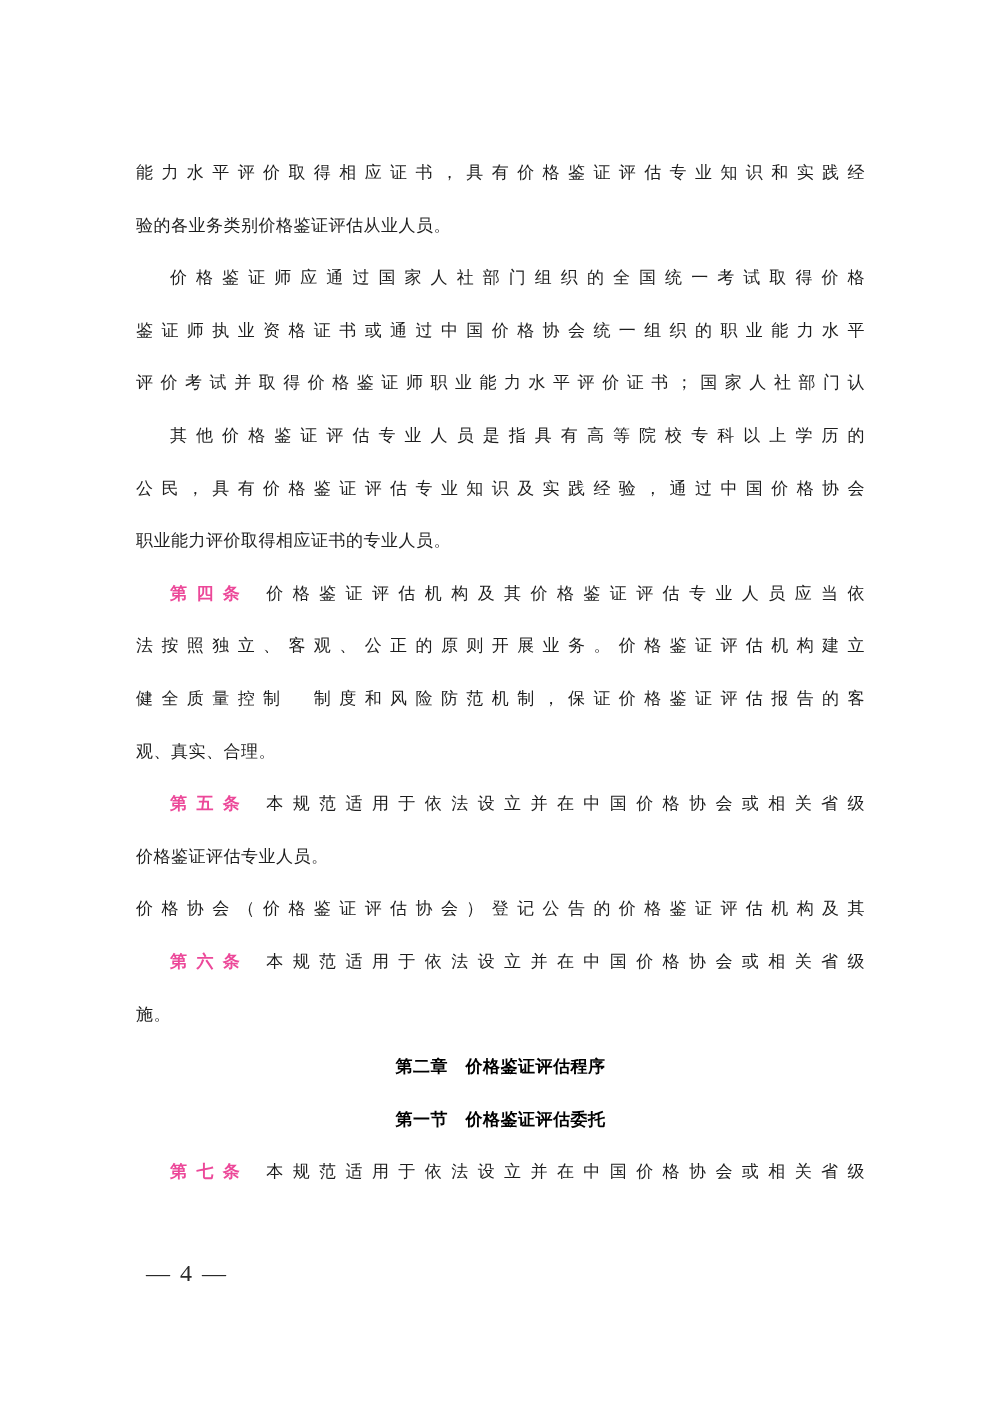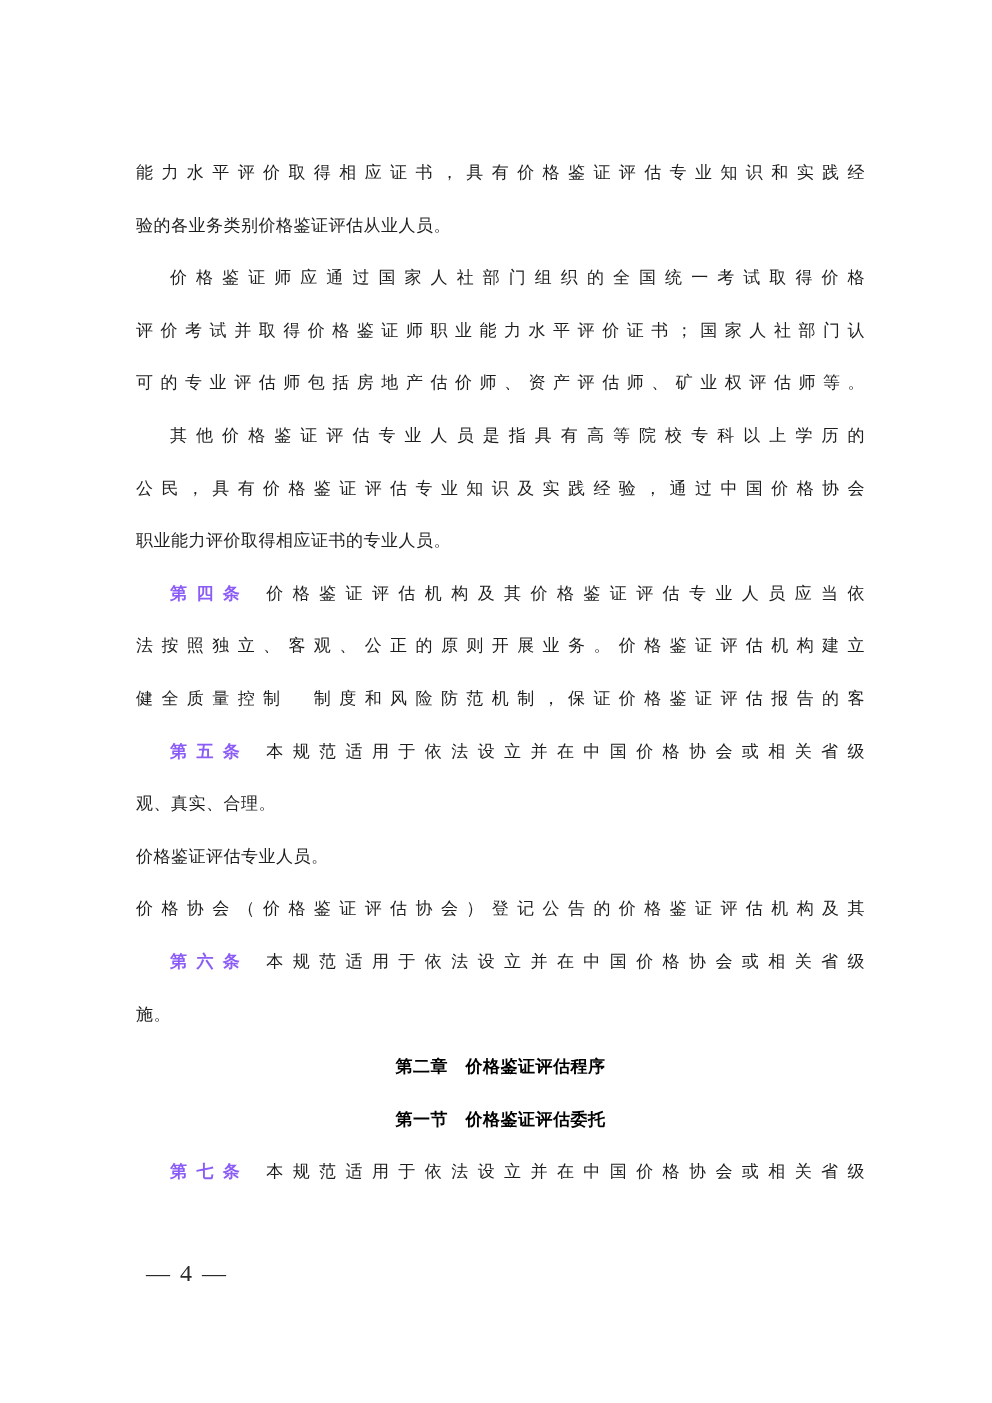--- a/index.html
+++ b/index.html
@@ -32,21 +32,21 @@
   }
   .line.fill {
     text-align: justify;
     text-align-last: justify;
   }
   .body-indent, .article {
     text-indent: 2em;
   }
   .article .prefix {
     font-weight: 700;
-    color: #8b5cf6;
+    color: #ec4899;
     margin-right: 1em;
   }
   .chapter-heading, .section-heading {
     text-align: left;
     text-align-last: center !important;
     font-weight: 700;
     color: #000000;
     text-indent: 0;
   }
   .page-footer {
@@ -60,30 +60,30 @@
   }
 </style>
 </head>
 <body>
 
 <div class="page">
   <div class="text-block">
       <div class="line body fill"><span>能力水平评价取得相应证书，具有价格鉴证评估专业知识和实践经</span></div>
       <div class="line body"><span>验的各业务类别价格鉴证评估从业人员。</span></div>
       <div class="line body-indent fill"><span>价格鉴证师应通过国家人社部门组织的全国统一考试取得价格</span></div>
+      <div class="line body fill"><span>鉴证师执业资格证书或通过中国价格协会统一组织的职业能力水平</span></div>
       <div class="line body fill"><span>评价考试并取得价格鉴证师职业能力水平评价证书；国家人社部门认</span></div>
-      <div class="line body fill"><span>可的专业评估师包括房地产估价师、资产评估师、矿业权评估师等。</span></div>
       <div class="line body-indent fill"><span>其他价格鉴证评估专业人员是指具有高等院校专科以上学历的</span></div>
       <div class="line body fill"><span>公民，具有价格鉴证评估专业知识及实践经验，通过中国价格协会</span></div>
       <div class="line body"><span>职业能力评价取得相应证书的专业人员。</span></div>
       <div class="line article fill"><span class="prefix">第四条</span><span>价格鉴证评估机构及其价格鉴证评估专业人员应当依</span></div>
       <div class="line body fill"><span>法按照独立、客观、公正的原则开展业务。价格鉴证评估机构建立</span></div>
       <div class="line body fill"><span>健全质量控制　制度和风险防范机制，保证价格鉴证评估报告的客</span></div>
+      <div class="line body"><span>观、真实、合理。</span></div>
       <div class="line article fill"><span class="prefix">第五条</span><span>本规范适用于依法设立并在中国价格协会或相关省级</span></div>
-      <div class="line body"><span>观、真实、合理。</span></div>
       <div class="line body"><span>价格鉴证评估专业人员。</span></div>
       <div class="line body fill"><span>价格协会（价格鉴证评估协会）登记公告的价格鉴证评估机构及其</span></div>
       <div class="line article fill"><span class="prefix">第六条</span><span>本规范适用于依法设立并在中国价格协会或相关省级</span></div>
       <div class="line body"><span>施。</span></div>
       <div class="line chapter-heading"><span>第二章　价格鉴证评估程序</span></div>
       <div class="line section-heading"><span>第一节　价格鉴证评估委托</span></div>
       <div class="line article fill"><span class="prefix">第七条</span><span>本规范适用于依法设立并在中国价格协会或相关省级</span></div>
     </div>
   <div class="page-footer">— 4 —</div>
 </div>

